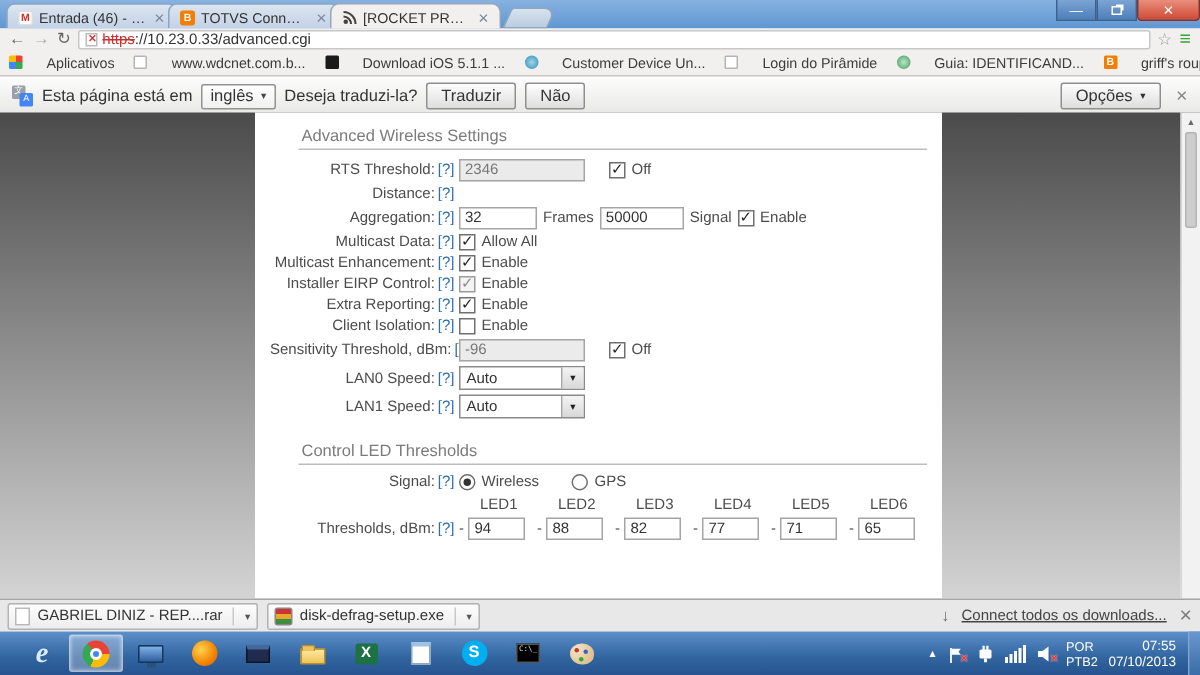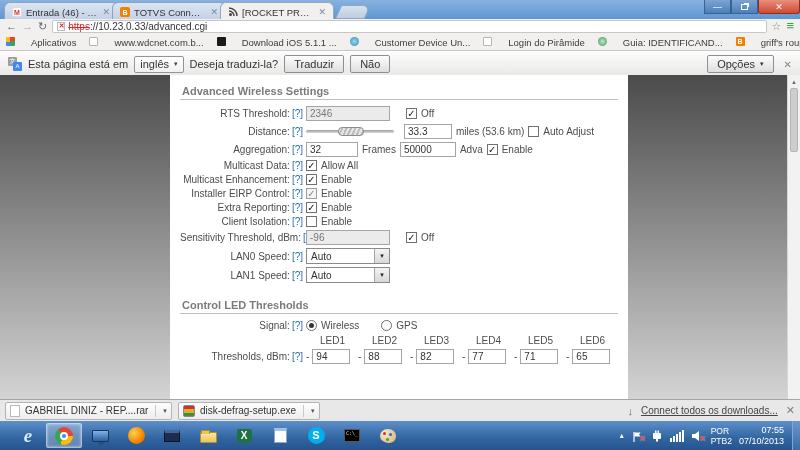--- a/index.html
+++ b/index.html
@@ -55,21 +55,21 @@
   .tr-icon .sq2 { position:absolute; right:0; bottom:0; width:9px; height:9px; background:#4285f4; color:#fff; font-size:6px; text-align:center; line-height:9px; border-radius:1px; }
   .mini-select { height:17px; border:1px solid #949494; background:linear-gradient(#fff,#f0f0f0); border-radius:2px; display:flex; align-items:center; gap:5px; padding:0 5px; font-size:11px; }
   .mini-select .arr { font-size:7px; color:#444; }
   .ibtn { height:18px; border:1px solid #8f8f8f; background:linear-gradient(#fdfdfd,#dedede); border-radius:2px; padding:0 9px; font-size:11px; color:#333; display:flex; align-items:center; gap:5px; }
   .ib-close { font-size:10px; color:#888; margin-left:4px; }
   .spacer { flex:1; }
 
   
   .page { position:absolute; top:75px; left:0; right:0; height:324px; background:linear-gradient(#4b4b4b,#d4d4d4); }
   .content { position:absolute; left:170px; width:458px; top:0; bottom:0; background:#fff; padding:6px 10px 0 10px; overflow:hidden; }
-  .sechead { font-size:11px; font-weight:bold; color:#7b7b7b; padding:4px 0 2px 2px; border-bottom:1px solid #bdbdbd; margin-bottom:6px; }
+  .sechead { font-size:11px; font-weight:normal; color:#7b7b7b; padding:4px 0 2px 2px; border-bottom:1px solid #bdbdbd; margin-bottom:6px;margin-left:19px; }
   .frow { display:flex; align-items:center; margin:3px 0; font-size:10px; color:#4c4c4c; }
   .lbl { width:126px; text-align:right; padding-right:3px; flex:none; white-space:nowrap; }
   .q { color:#2a6db5; text-decoration:none; margin-left:2px; }
   .ctr { display:flex; align-items:center; gap:4px; }
   .tin { height:15px; border:1px solid #a5a5a5; font-size:10px; padding:0 3px; font-family:"Liberation Sans",sans-serif; color:#333; background:#fff; }
   .tin:disabled { background:#ebebeb; color:#777; }
   .cb { width:11px; height:11px; border:1px solid #707070; background:#fff; display:inline-flex; align-items:center; justify-content:center; font-size:10px; color:#222; line-height:1; flex:none; }
   .cb.dis { border-color:#9d9d9d; color:#8a8a8a; background:#f4f4f4; }
   .radio { width:11px; height:11px; border:1px solid #6e6e6e; border-radius:50%; background:#fff; display:inline-flex; align-items:center; justify-content:center; flex:none; }
   .radio .dot { width:5px; height:5px; border-radius:50%; background:#333; }
@@ -248,39 +248,29 @@
         <span class="ctr">
           <input class="tin" style="width: 84px;" disabled="" value="2346">
           <span style="width:8px"></span>
           <span class="cb">✓</span>
           <span>Off</span>
         </span>
       </div>
 
       <div class="frow">
         <span class="lbl"><span>Distance:</span><a class="q" href="#">[?]</a></span>
-        <span class="ctr">
-          <span class="slider">
-              <span class="rail"></span>
-              <span class="thumb"></span>
-            </span>
-          <input class="tin" style="width: 48px;" value="33.3">
-          <span>miles (53.6 km)</span>
-          <span class="cb"></span>
-          <span>Auto Adjust</span>
-        </span>
       </div>
 
       <div class="frow">
         <span class="lbl"><span>Aggregation:</span><a class="q" href="#">[?]</a></span>
         <span class="ctr">
           <input class="tin" style="width: 52px;" value="32">
           <span>Frames</span>
           <input class="tin" style="width: 56px;" value="50000">
-          <span>Adva</span>
+          <span>Signal</span>
           <span class="cb">✓</span>
           <span>Enable</span>
         </span>
       </div>
 
       <div class="frow">
         <span class="lbl"><span>Multicast Data:</span><a class="q" href="#">[?]</a></span>
         <span class="ctr">
             <span class="cb">✓</span>
             <span>Allow All</span>

